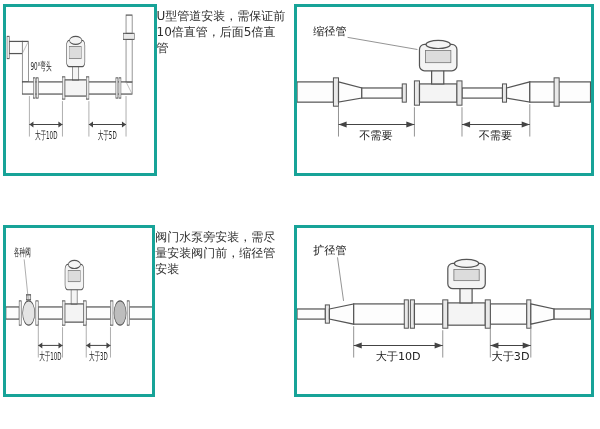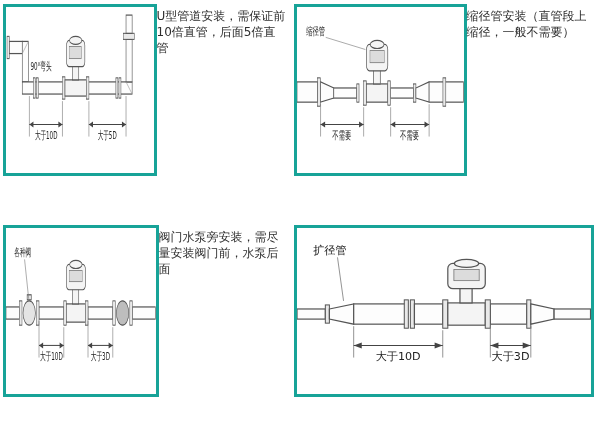--- a/index.html
+++ b/index.html
@@ -134,21 +134,20 @@
         <g>
           <line class="ext-line" x1="163" y1="99" x2="163" y2="128"></line>
           <line class="ext-line" x1="230" y1="96" x2="230" y2="128"></line>
           <line class="dim-line" x1="163" y1="116" x2="230" y2="116"></line>
           <polygon class="arrow" points="163,116 171,113 171,119"></polygon>
           <polygon class="arrow" points="230,116 222,113 222,119"></polygon>
           <text class="dim-text" x="196" y="130">不需要</text>
         </g>
       </svg>
     </div>
-    <p class="caption">缩径管安装（直管段上缩径，一般不需要）</p>
   </section>
 
   <section class="panel">
     <div class="box">
       <svg viewBox="0 0 290 164" preserveAspectRatio="none">
         <g>
           <rect class="pipe" x="0" y="78" width="26" height="12"></rect>
           <rect class="pipe" x="64" y="78" width="48" height="12"></rect>
           <rect class="pipe" x="159" y="78" width="48" height="12"></rect>
           <rect class="pipe" x="245" y="78" width="45" height="12"></rect>
@@ -188,21 +187,21 @@
         <g>
           <line class="ext-line" x1="159" y1="92" x2="159" y2="128"></line>
           <line class="ext-line" x1="207" y1="98" x2="207" y2="128"></line>
           <line class="dim-line" x1="159" y1="116" x2="207" y2="116"></line>
           <polygon class="arrow" points="159,116 167,113 167,119"></polygon>
           <polygon class="arrow" points="207,116 199,113 199,119"></polygon>
           <text class="dim-text" x="183" y="130">大于3D</text>
         </g>
       </svg>
     </div>
-    <p class="caption">阀门水泵旁安装，需尽量安装阀门前，水泵后面</p>
+    <p class="caption">阀门水泵旁安装，需尽量安装阀门前，缩径管安装</p>
   </section>
 
   <section class="panel">
     <div class="box">
       <svg viewBox="0 0 290 164" preserveAspectRatio="none">
         <g>
           <rect class="pipe" x="0" y="80" width="28" height="10"></rect>
           <rect class="flange" x="28" y="76" width="4" height="18"></rect>
           <polygon class="pipe" points="32,80 56,75 56,95 32,90"></polygon>
           <rect class="pipe" x="56" y="75" width="52" height="20"></rect>

